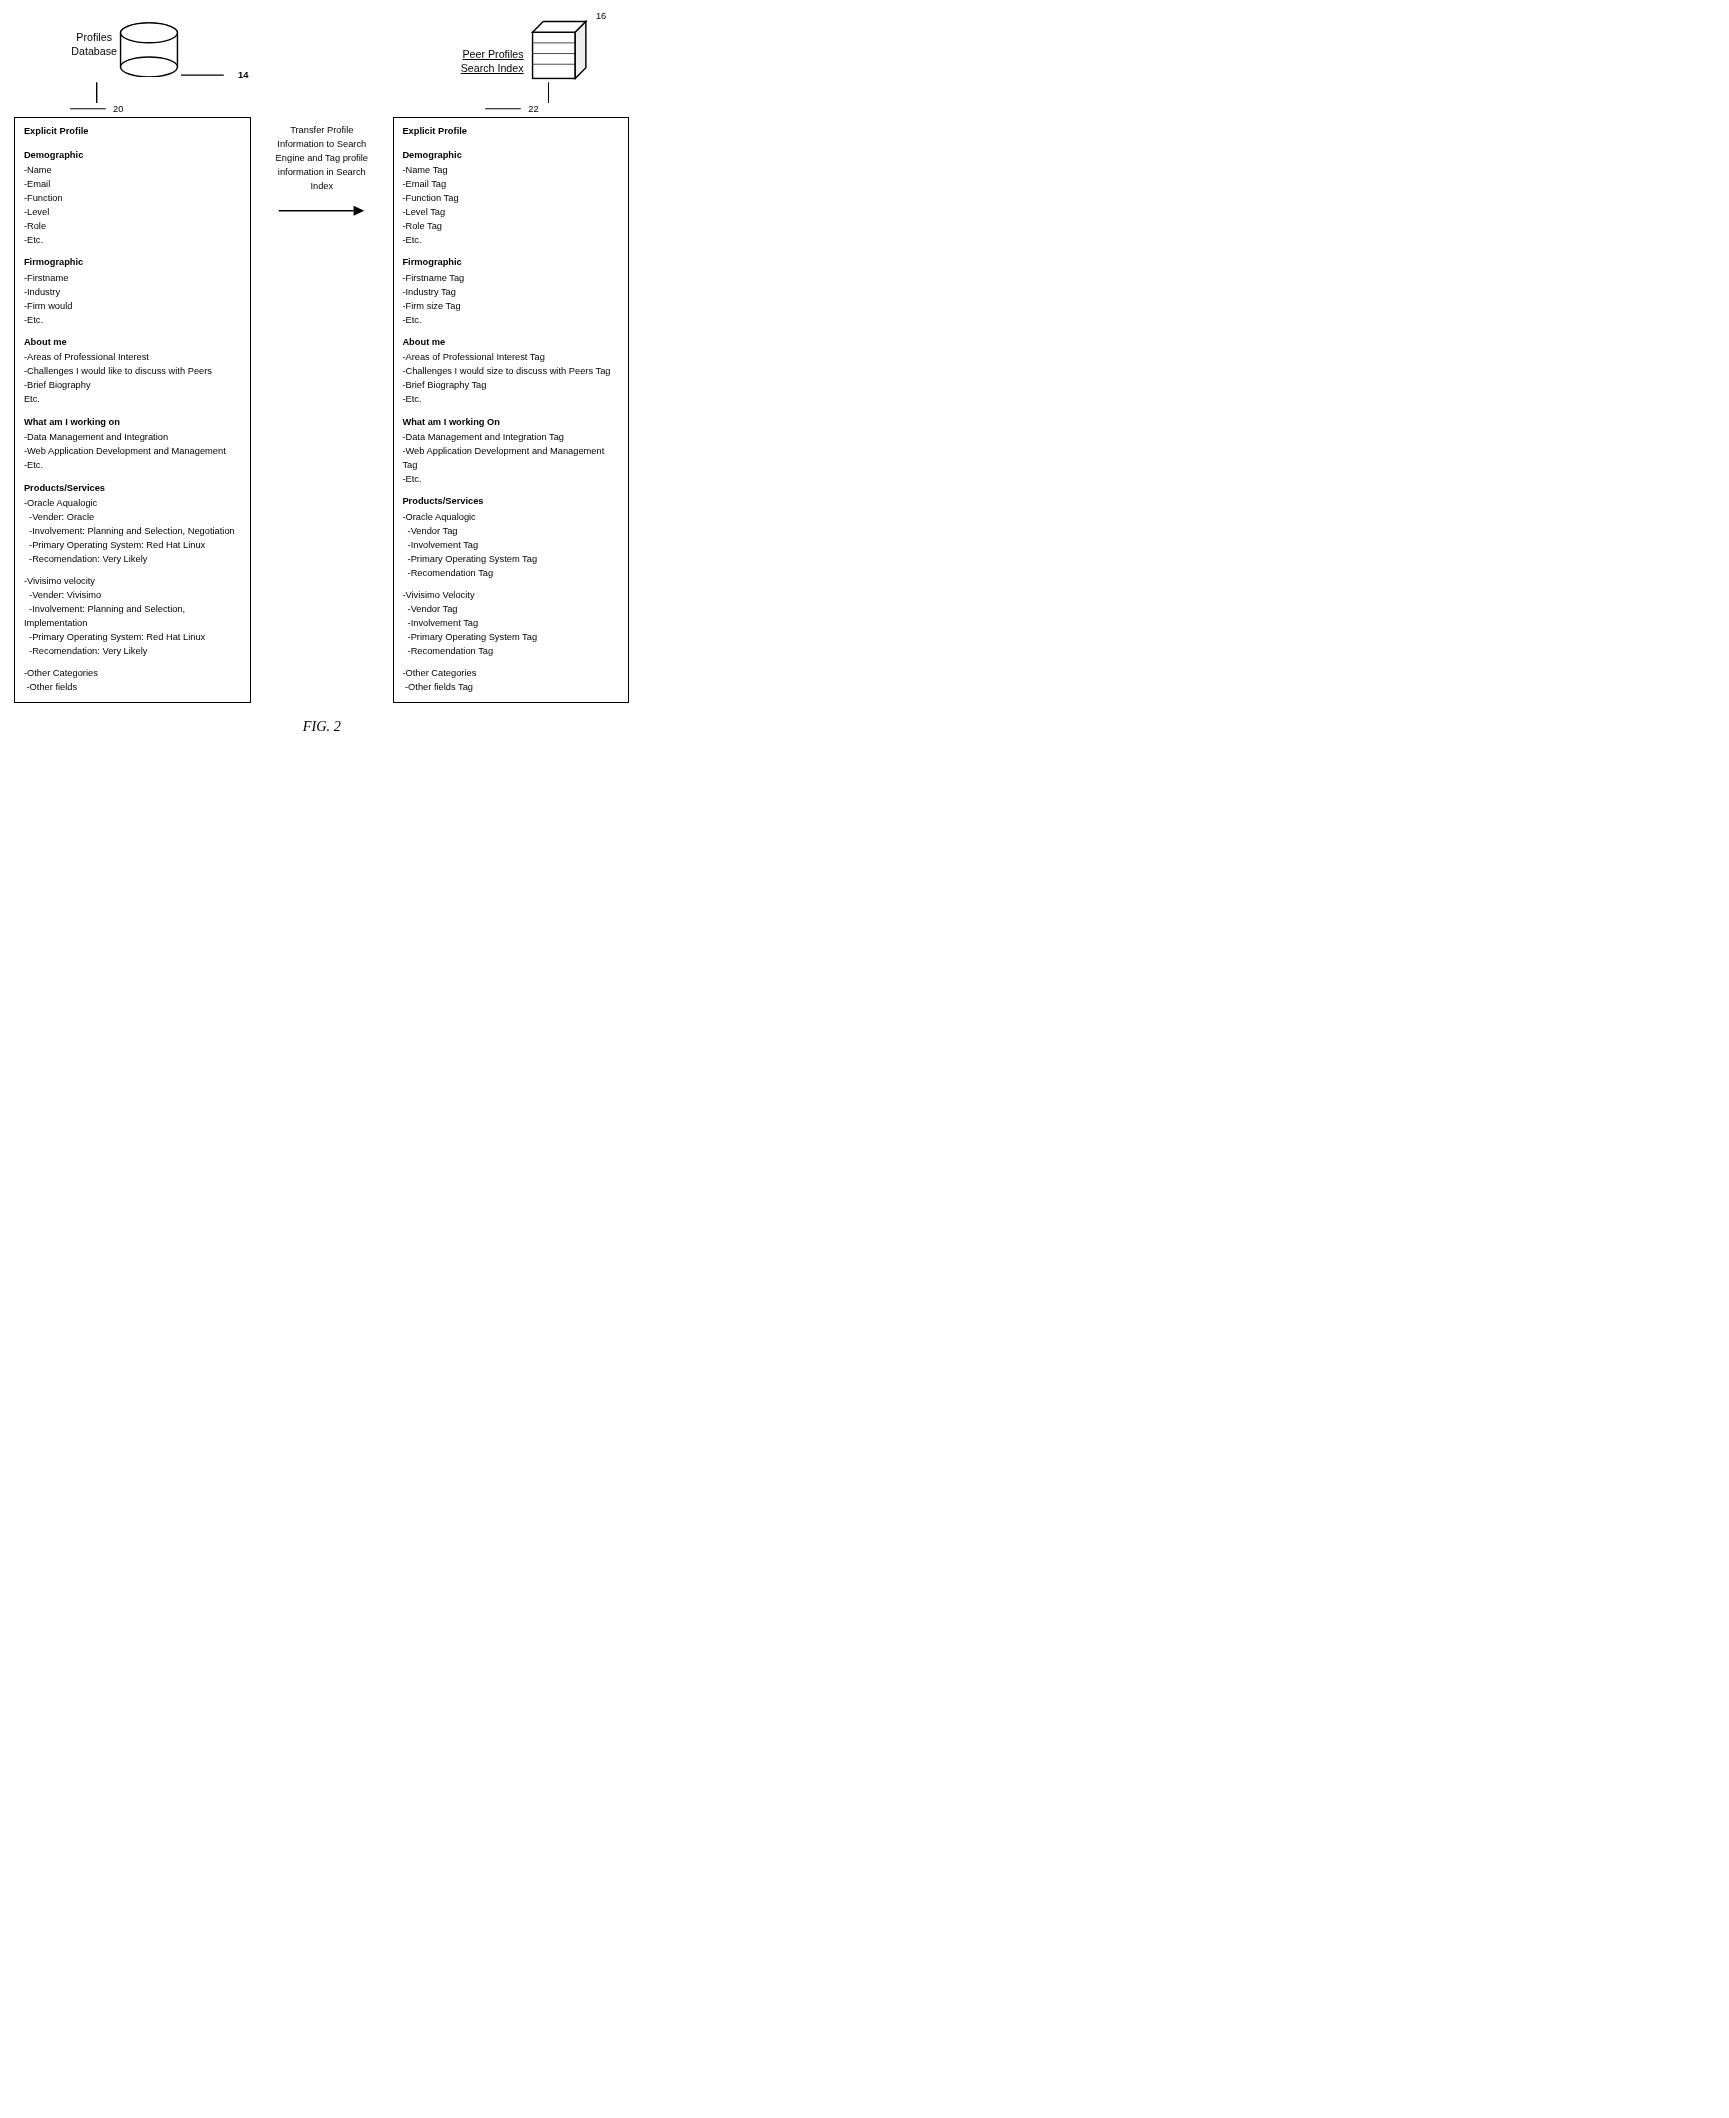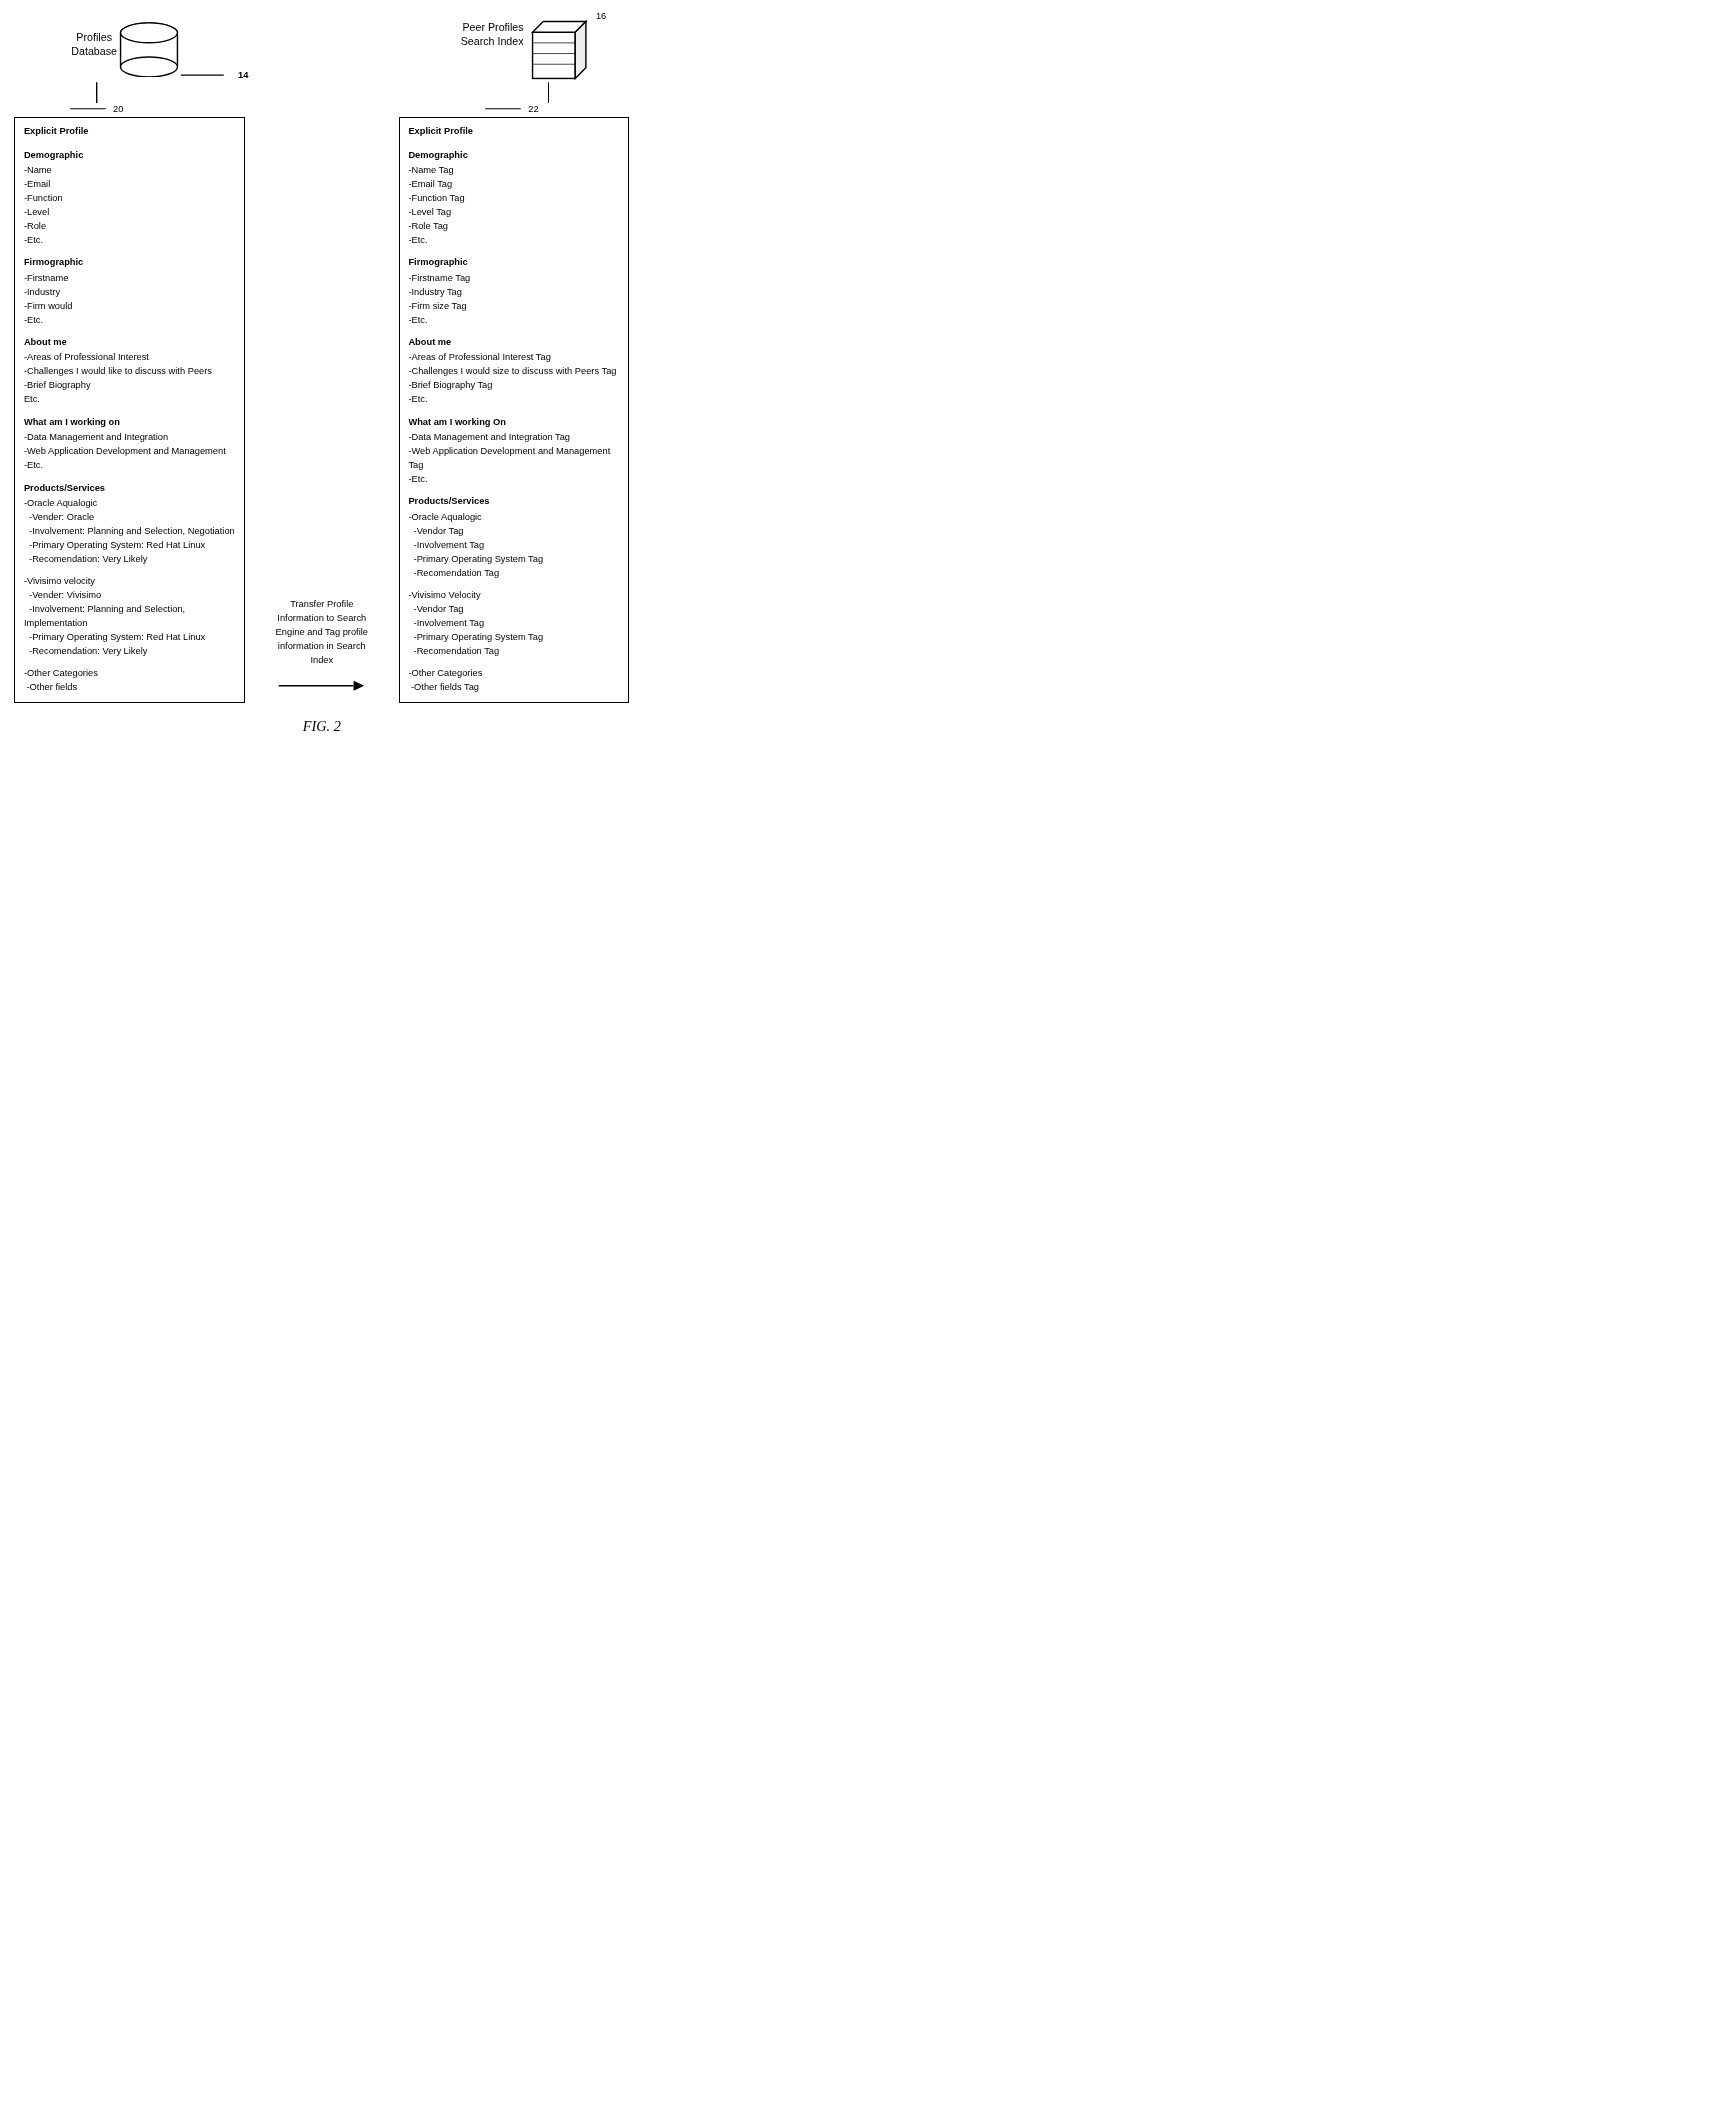--- a/index.html
+++ b/index.html
@@ -121,21 +121,21 @@
         <svg width="57" height="14.3" viewBox="0 0 80 20">
           <line x1="0" y1="10" x2="60" y2="10" stroke="black" stroke-width="1.5"></line>
         </svg>
         <span style="font-size:9.3px;font-weight:bold;">14</span>
       </div>
     </div>
 
     <div class="right-col">
       <div style="position:relative; display:inline-block;">
         <span style="font-size:9.3px; position:absolute; top:-3.6px; right:-13px;">16</span>
-        <div style="display:flex; align-items:flex-start;">
+        <div style="display:flex; align-items:flex-end;text-decoration:underline;">
           <div class="icon-label" style="white-space:pre-line; text-align:right; font-size:10.7px; margin-right:5.7px; margin-top:7.1px;">Peer Profiles
 Search Index</div>
 
           <svg width="64" height="64" style="margin-top:3.6px;" viewBox="0 0 90 90">
 
             <rect x="5" y="20" width="60" height="65" fill="white" stroke="black" stroke-width="2"></rect>
 
             <polygon points="5,20 20,5 80,5 65,20" fill="white" stroke="black" stroke-width="2"></polygon>
 
             <polygon points="65,20 80,5 80,70 65,85" fill="#eee" stroke="black" stroke-width="2"></polygon>
@@ -170,21 +170,21 @@
       <span style="font-size:9.3px;">20</span>
     </div>
     <div style="margin-right:85px; display:flex; align-items:center;">
       <svg width="43" height="10.7" viewBox="0 0 60 15">
         <line x1="0" y1="8" x2="50" y2="8" stroke="black" stroke-width="1.5"></line>
       </svg>
       <span style="font-size:9.3px;">22</span>
     </div>
   </div>
 
-  <div style="display:flex; gap:16px; align-items:flex-end;">
+  <div style="display:flex; gap:10px; align-items:flex-start;">
 
     <div class="profile-box" style="flex:1;">
       <div class="section-title">Explicit Profile</div>
 
       <div class="section-gap"></div>
       <div>
         <div class="section-title">Demographic</div>
         <span class="item">-Name</span>
         <span class="item">-Email</span>
         <span class="item">-Function</span>

